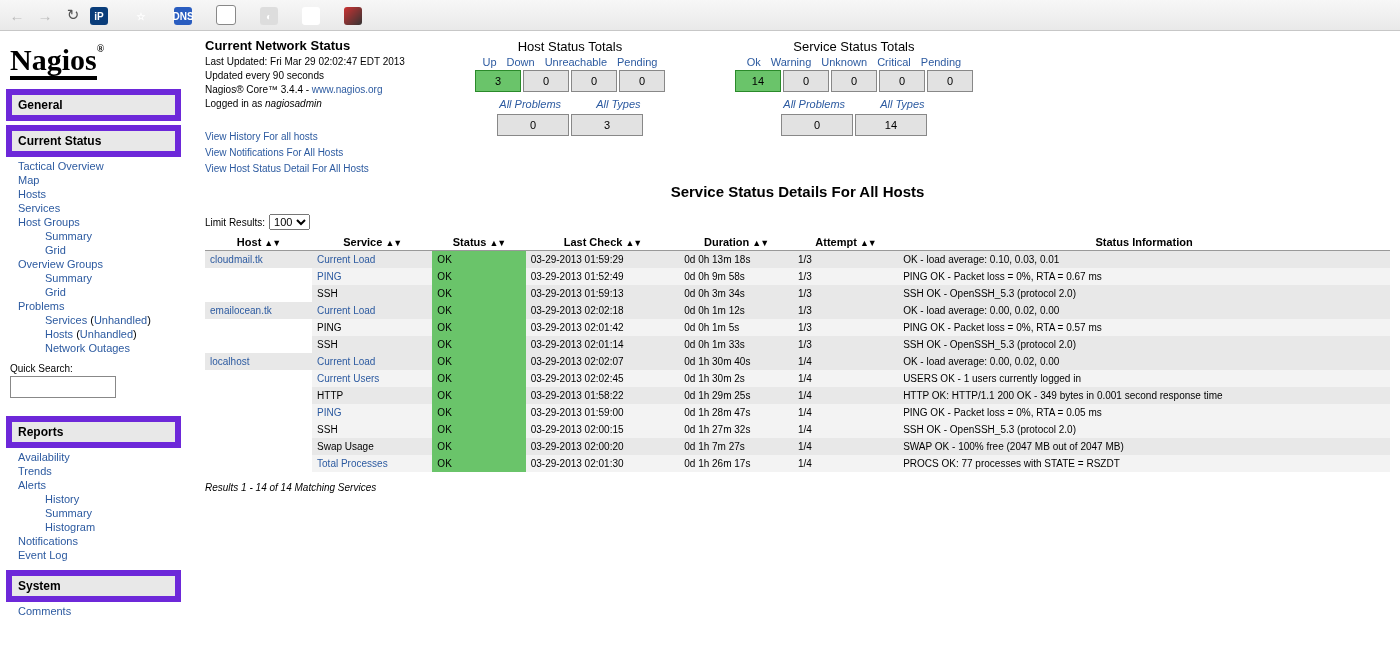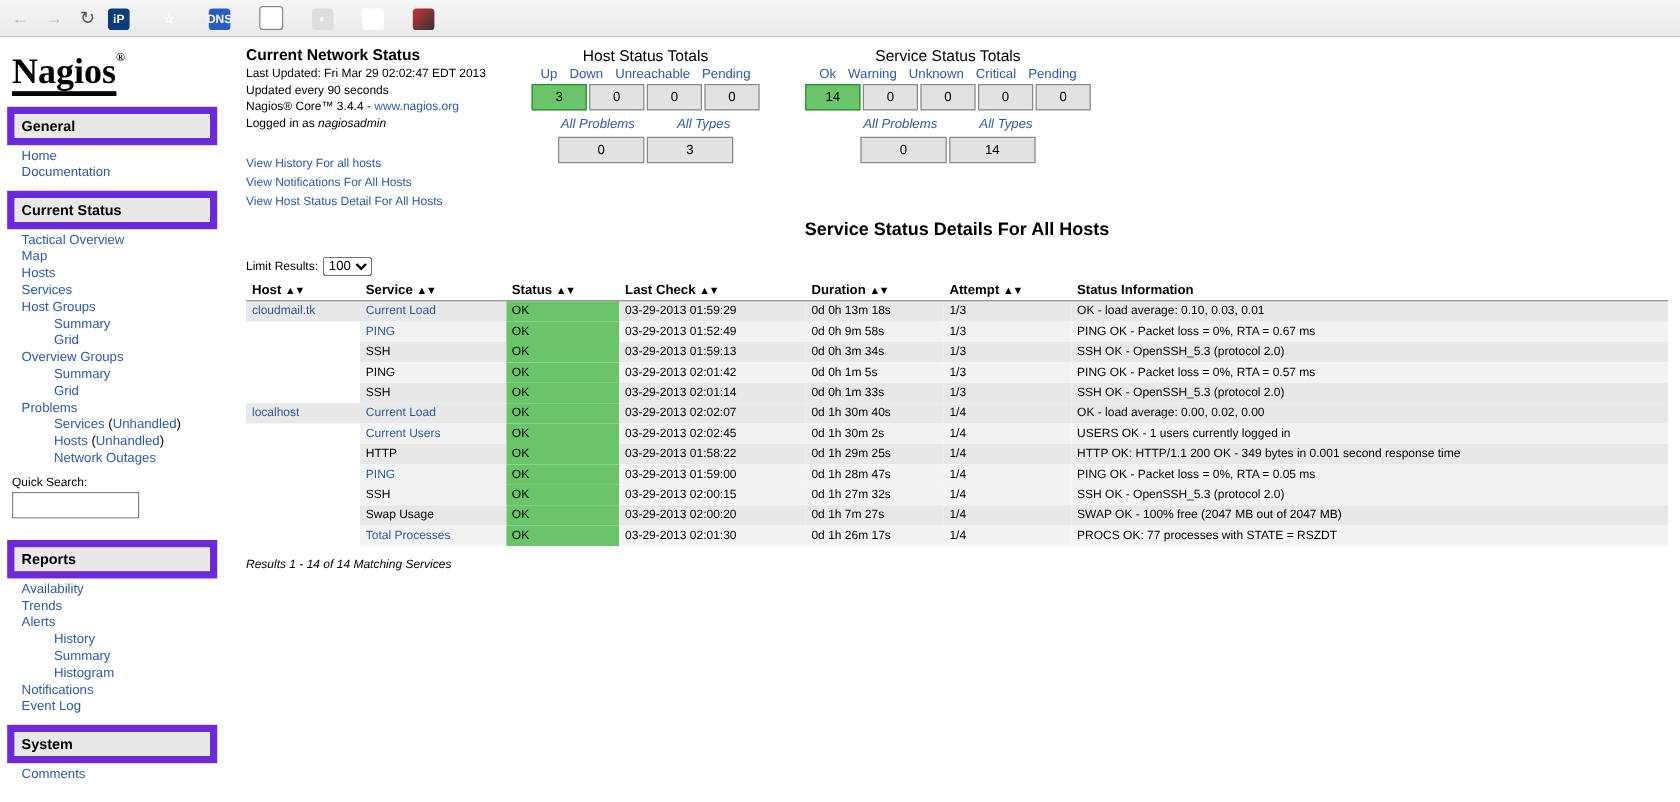--- a/index.html
+++ b/index.html
@@ -30,41 +30,41 @@
 .logo sup{font-size:10px;vertical-align:top}
 .navhdr{background:#e8e8e8;border:6px solid #6d28d9;font-weight:bold;padding:3px 6px;margin:4px 0 2px 0;font-size:12px}
 .navlist{margin:2px 0 8px 12px}
 .navlist div{padding:1px 0}
 .navlist .sub{margin-left:27px}
 .qs-label{font-size:10px;margin:6px 0 2px 4px}
 .qs-input{margin-left:4px;width:100px;height:18px;border:1px solid #888}
 
 
 .main{flex:1;padding:8px 10px 20px 18px}
-.top{display:flex;gap:38px;align-items:flex-start}
+.top{display:flex;gap:70px;align-items:flex-start}
 .statusblk{font-size:10px;line-height:14px}
 .statusblk .ttl{font-weight:bold;font-size:13px;margin-bottom:2px}
 .totals{text-align:center}
 .totals .ttl{font-weight:normal;font-size:13px;margin-bottom:2px}
 .totrow{display:flex;justify-content:center;gap:2px;margin-top:2px}
 .totlabel{color:#2c5aa0;font-size:11px;padding:0 4px;cursor:pointer}
 .totcell{min-width:44px;height:20px;border:1px solid #888;background:#e2e2e2;display:flex;align-items:center;justify-content:center;font-size:11px;cursor:pointer}
 .totcell.green{background:#6ac46a}
 .totcell.greenbrd{border-color:#2a8a2a}
 .subhdr{color:#2c5aa0;font-size:11px;font-style:italic;margin:2px 16px;display:inline-block}
 .links3{font-size:10px;margin-top:18px}
 .links3 div{padding:1px 0}
 
 h2.center{text-align:center;font-size:15px;margin:6px 0 14px 0}
 
 .limit{font-size:10px;margin-bottom:4px;display:flex;align-items:center;gap:4px}
 .limit select{font-size:11px}
 
 table.svc{border-collapse:collapse;width:100%;font-size:10px}
-table.svc th{text-align:left;background:#fff;font-size:11px;border-bottom:1px solid #999;padding:2px 5px;white-space:nowrap}
+table.svc th{text-align:center;background:#fff;font-size:11px;border-bottom:1px solid #999;padding:2px 5px;white-space:nowrap}
 table.svc td{padding:3px 5px;white-space:nowrap}
 .sort-arrows{font-size:9px;letter-spacing:-1px;cursor:pointer}
 tr.odd td{background:#e8e8e8}
 tr.even td{background:#f3f3f3}
 td.hostcell{background:#e8e8e8}
 td.statusok{background:#6ac46a !important;text-align:left;font-weight:normal}
 td.svc a{color:#2c5aa0}
 .results-line{font-size:10px;margin-top:10px;font-style:italic}
 </style>
 </head>
@@ -82,24 +82,21 @@
     <div class="ico ico-grey">◐</div>
     <div class="ico ico-h">H</div>
     <div class="ico ico-sq"></div>
   </div>
 </div>
 
 <div class="page">
 
   <div class="side">
     <div class="logo"><u>Nagios</u><sup>®</sup></div>
-    <div id="nav"><div class="navhdr">General</div><div class="navlist">
-          <div><a href="#">Home</a></div>
-          <div><a href="#">Documentation</a></div>
-        </div><div class="navhdr">Current Status</div><div class="navlist">
+    <div id="nav"><div class="navhdr">General</div><div class="navhdr">Current Status</div><div class="navlist">
           <div><a href="#">Tactical Overview</a></div>
           <div><a href="#">Map</a></div>
           <div><a href="#">Hosts</a></div>
           <div><a href="#">Services</a></div>
           <div><a href="#">Host Groups</a></div>
           <div class="sub"><a href="#">Summary</a></div>
           <div class="sub"><a href="#">Grid</a></div>
           <div><a href="#">Overview Groups</a></div>
           <div class="sub"><a href="#">Summary</a></div>
           <div class="sub"><a href="#">Grid</a></div>
@@ -227,20 +224,29 @@
           </tr>
           <tr class="odd">
             <td style="background: rgb(255, 255, 255);"></td>
             <td class="svc">SSH</td>
             <td class="statusok">OK</td>
             <td>03-29-2013 01:59:13</td>
             <td>0d 0h 3m 34s</td>
             <td>1/3</td>
             <td>SSH OK - OpenSSH_5.3 (protocol 2.0)</td>
           </tr>
+          <tr class="odd">
+            <td class="hostcell"><a href="#">emailocean.tk</a></td>
+            <td class="svc"><a href="#">Current Load</a></td>
+            <td class="statusok">OK</td>
+            <td>03-29-2013 02:02:18</td>
+            <td>0d 0h 1m 12s</td>
+            <td>1/3</td>
+            <td>OK - load average: 0.00, 0.02, 0.00</td>
+          </tr>
           <tr class="even">
             <td style="background: rgb(255, 255, 255);"></td>
             <td class="svc">PING</td>
             <td class="statusok">OK</td>
             <td>03-29-2013 02:01:42</td>
             <td>0d 0h 1m 5s</td>
             <td>1/3</td>
             <td>PING OK - Packet loss = 0%, RTA = 0.57 ms</td>
           </tr>
           <tr class="odd">

